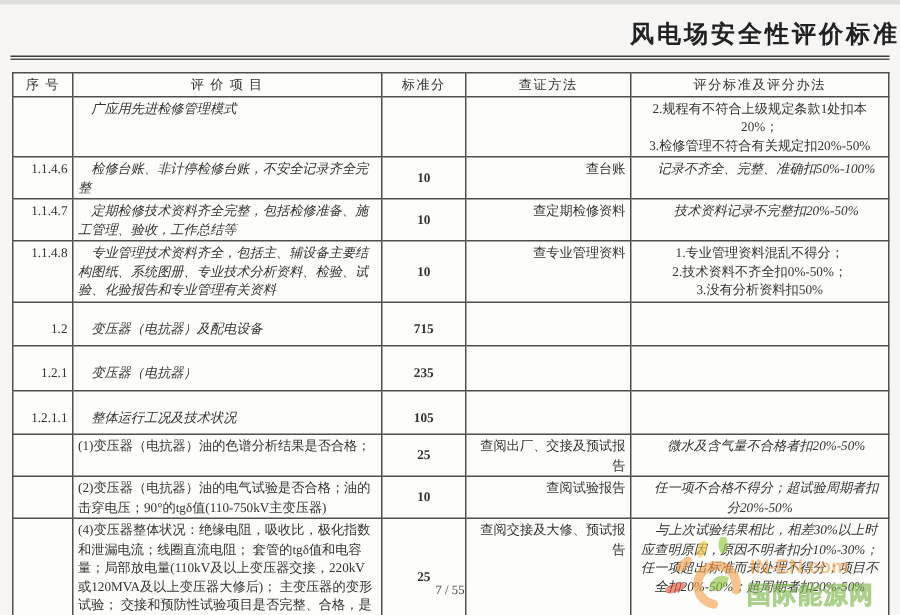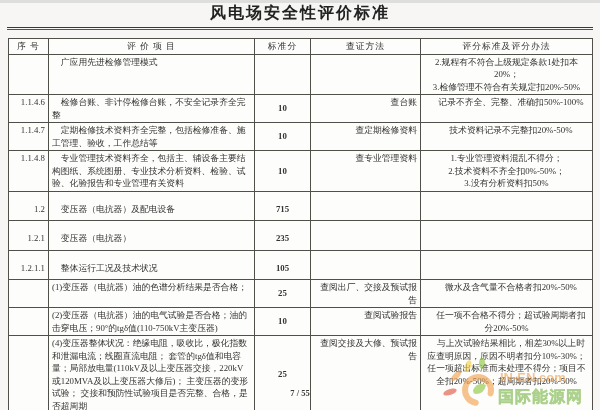--- a/index.html
+++ b/index.html
@@ -9,25 +9,25 @@
     background:#f7f6f4;
     color:#2e2d2b;
     position:relative;
     overflow:hidden;
   }
   .scan-edge-top {
     position:absolute; top:0; left:0; width:600px; height:3px;
     background:#dededc;
   }
   .doc-title {
-    text-align:center;
+    text-align:right;
     font-size:16px;
     font-weight:bold;
     letter-spacing:2px;
-    padding-top:3px;
+    padding-top:13px;
     color:#222;
   }
   .title-rule {
     margin:3px 7px 0 7px;
     height:3px;
     border-top:1.5px solid #3a3a38;
     border-bottom:1px solid #55544f;
   }
   table.eval-table {
     margin:8px 0 0 8px;
@@ -49,28 +49,28 @@
   .eval-table th {
     height:15px;
     text-align:center;
     letter-spacing:1px;
   }
   td.col-no   { vertical-align:top; text-align:right; padding-left:4px; }
   td.col-item { vertical-align:top; text-align:left; }
   td.col-score{ vertical-align:middle; text-align:center;font-weight:bold; }
   td.col-method{ vertical-align:top; text-align:right; }
   td.col-criteria{ vertical-align:top; text-align:center; white-space:pre-line; }
-  td.indent { text-indent:1em; }
+  td.indent { text-indent:1em;font-style:italic; }
   tr.section-row td { padding-top:11px; padding-bottom:5px; }
   .page-footer {
     position:absolute;
     bottom:12px; left:0; width:600px;
     text-align:center;
     font-size:8.5px;
-    font-weight:bold;
+    font-weight:normal;
     color:#3c3b37;
   }
   .watermark {
     position:absolute;
     right:2px; bottom:0;
     opacity:0.62;
   }
   .wm-text1 { font-family:"Liberation Sans", sans-serif; font-weight:bold; font-size:13px; }
   .wm-text2 { font-family:"Liberation Sans", sans-serif; font-weight:bold; font-size:16px; letter-spacing:1px; }
 </style>

